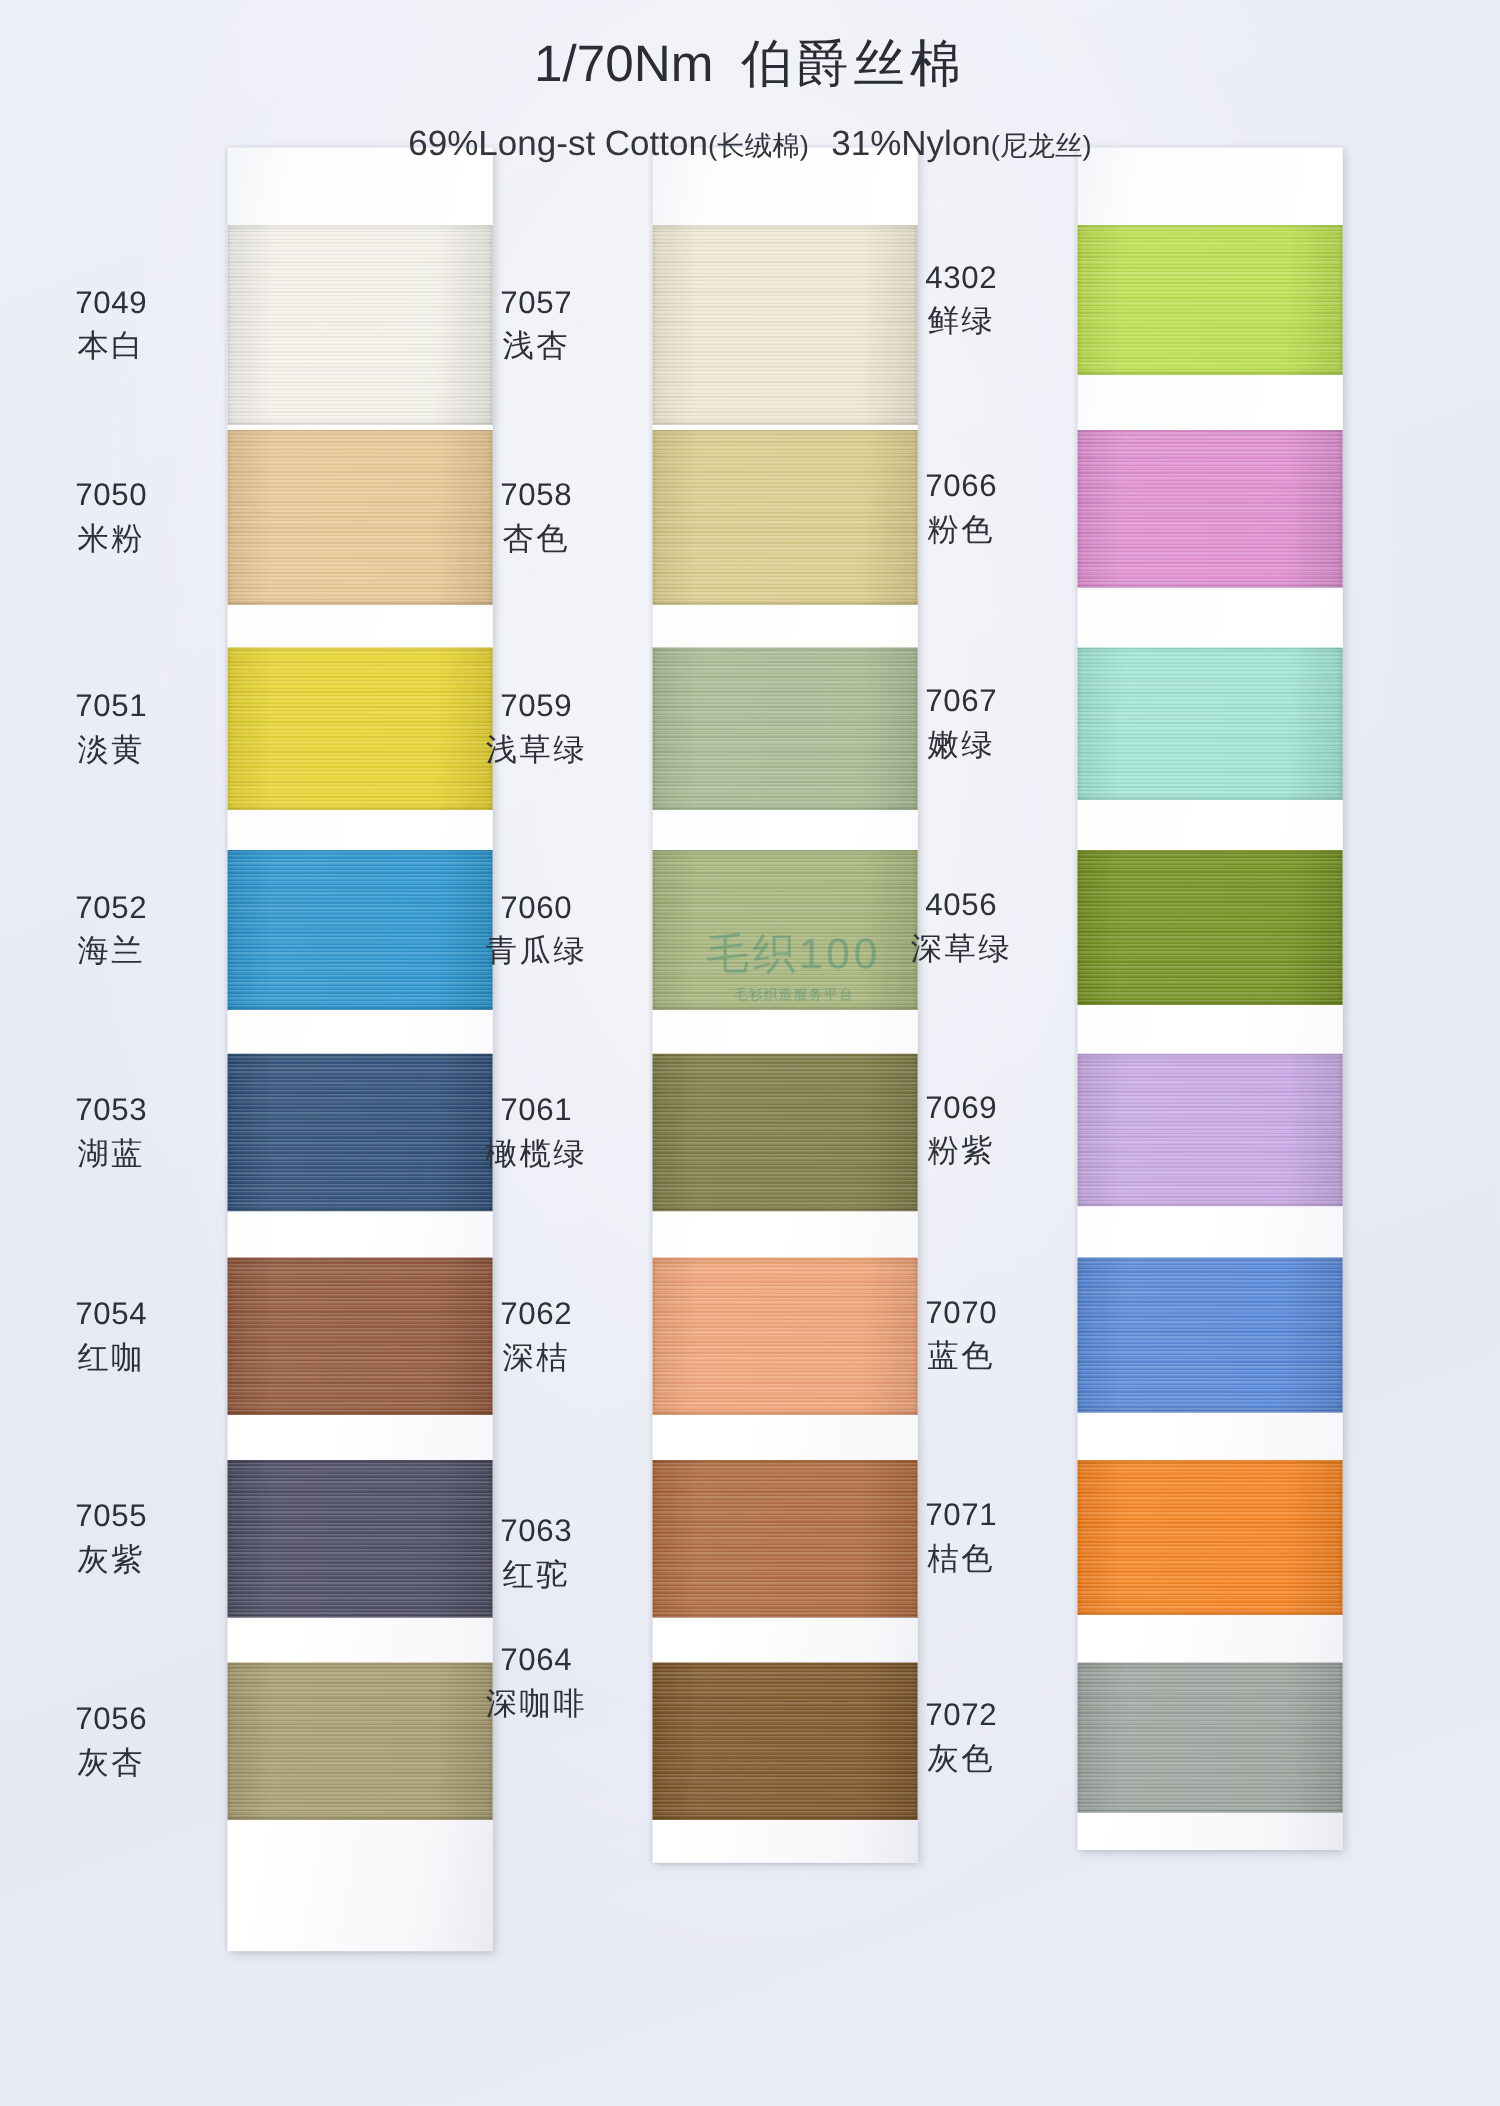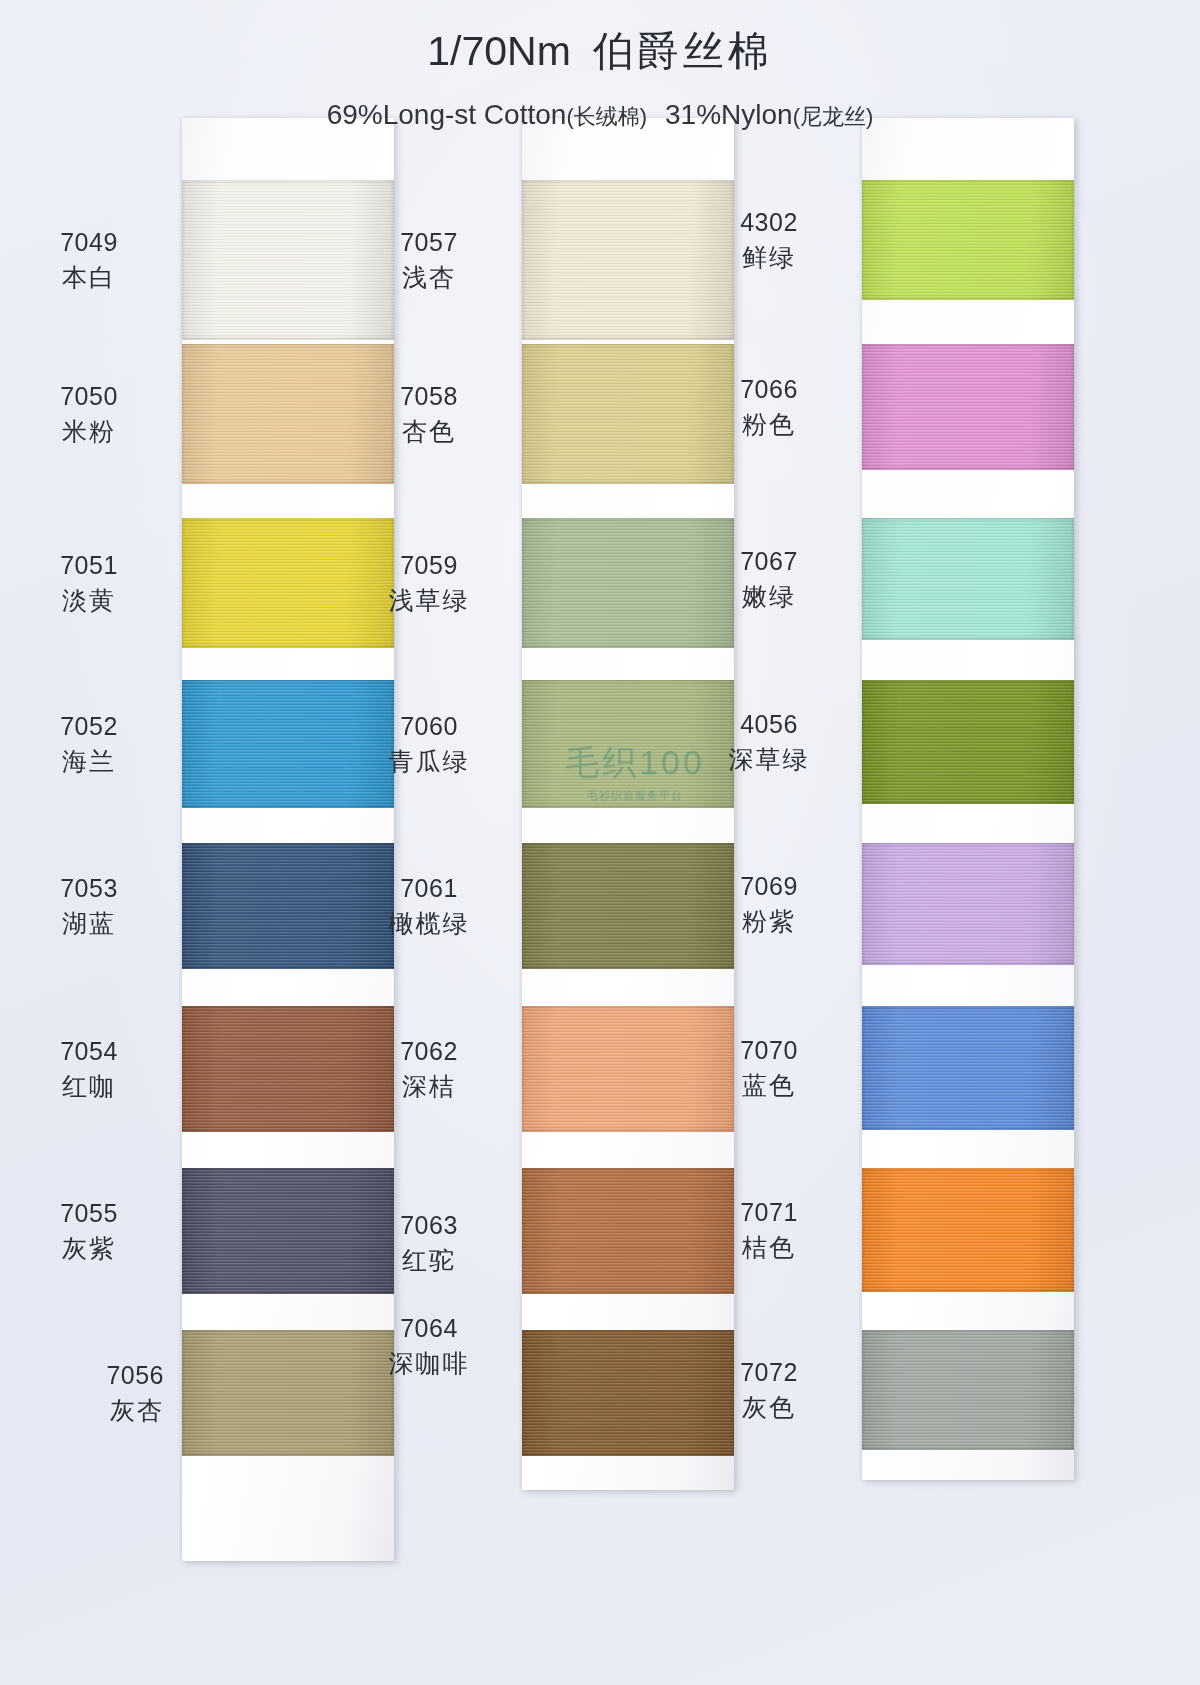--- a/index.html
+++ b/index.html
@@ -194,21 +194,21 @@
       <div class="label" style="top: 917px;">
         <span class="code">7054</span>
         <span class="name">红咖</span>
       </div>
       <div class="swatch" style="top: 1050px; height: 126px; background-color: rgb(73, 74, 96);"></div>
       <div class="label" style="top: 1079px;">
         <span class="code">7055</span>
         <span class="name">灰紫</span>
       </div>
       <div class="swatch" style="top: 1212px; height: 126px; background-color: rgb(167, 154, 110);"></div>
-      <div class="label" style="top: 1241px; text-align: right;">
+      <div class="label" style="top: 1241px;">
         <span class="code">7056</span>
         <span class="name">灰杏</span>
       </div>
     </div>
     <div class="color-column col-1">
       <div class="strip"></div>
       <div class="swatch" style="top: 62px; height: 160px; background-color: rgb(239, 232, 212);"></div>
       <div class="label" style="top: 108px;">
         <span class="code">7057</span>
         <span class="name">浅杏</span>

